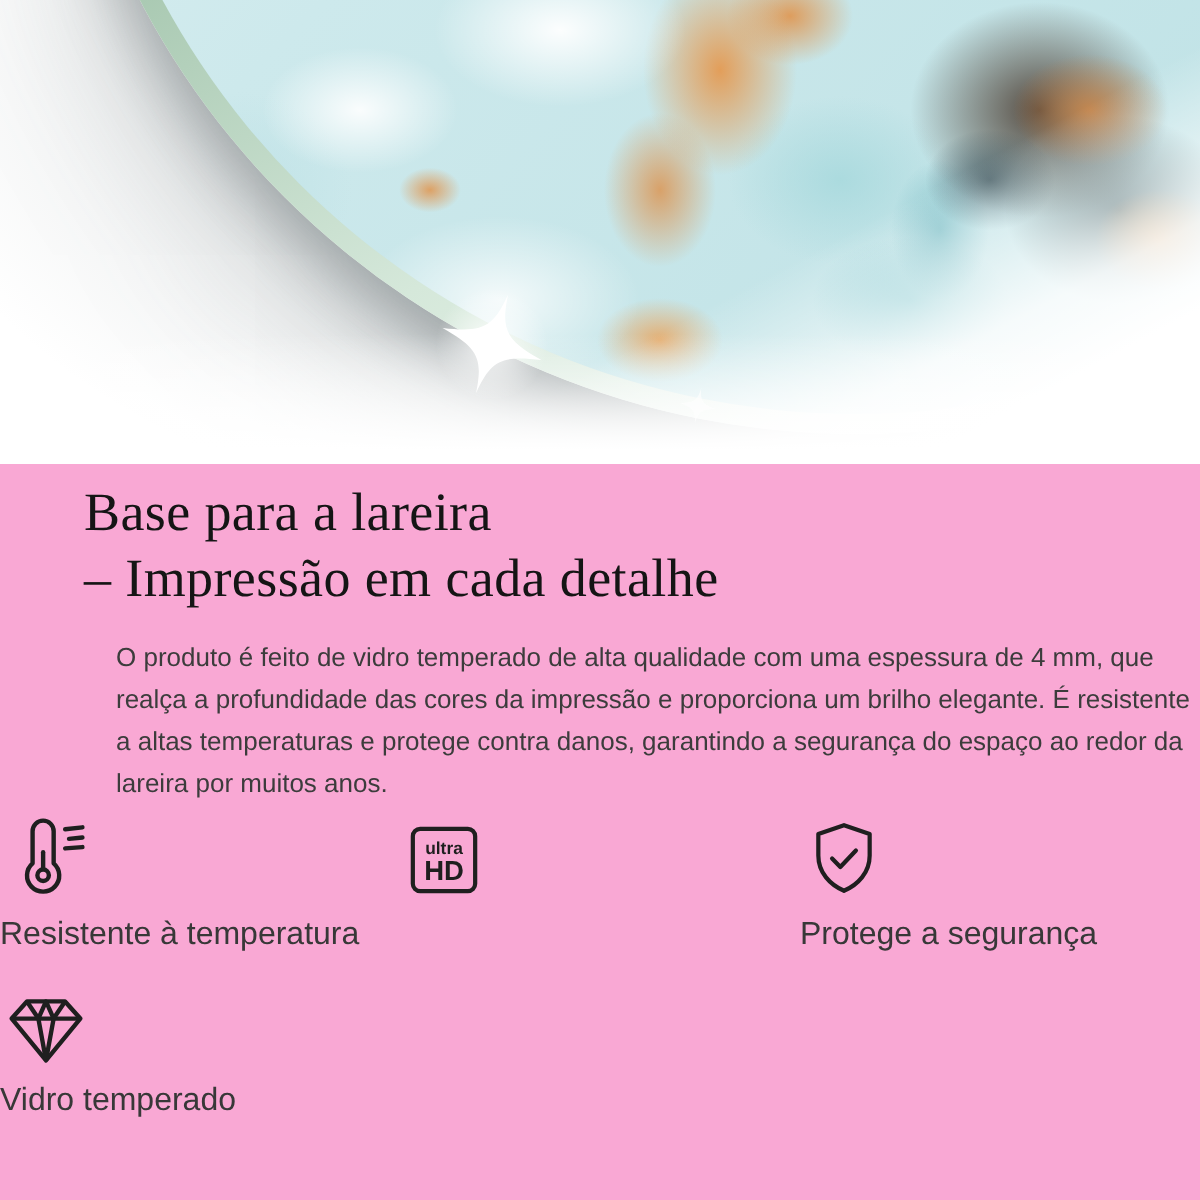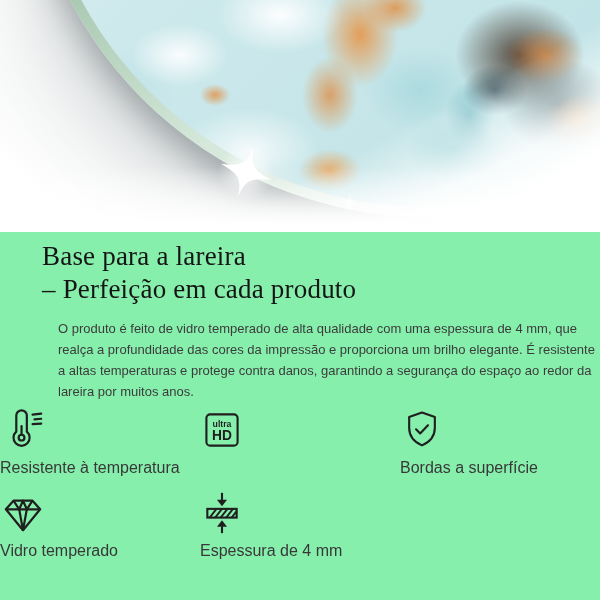--- a/index.html
+++ b/index.html
@@ -1,16 +1,16 @@
 <!DOCTYPE html>
 <html><head>
 <meta charset="utf-8">
 <style>
   html,body{margin:0;padding:0;background:#fff;}
-  .page{position:relative;width:600px;height:600px;overflow:hidden;background:#86efac;
+  .page{position:relative;width:600px;height:600px;overflow:hidden;background:#f9a8d4;
         font-family:"Liberation Sans",sans-serif;color:#1c1c1c;}
 
   
   .hero{position:relative;width:600px;height:232px;overflow:hidden;
         background:radial-gradient(460px 300px at 300px 30px,
                    rgba(140,150,152,.34), rgba(160,170,172,.12) 55%, rgba(160,170,172,0) 78%), #fff;}
   .glass-disc{position:absolute;left:24px;top:-591px;width:808px;height:808px;border-radius:50%;
         background:linear-gradient(150deg,#1e5a35 0%,#356e4c 12%,#6f9e82 30%,#a9c9b2 48%,#d5e8da 66%,#edf5ef 82%);
         box-shadow:0 14px 30px rgba(80,92,94,.40), 0 36px 80px rgba(110,122,124,.28);}
   .glass-art{position:absolute;inset:10px;border-radius:50%;
@@ -76,21 +76,21 @@
       <path d="M32 6 C34 24 38 28 58 32 C38 36 34 40 32 58 C30 40 26 36 6 32 C26 28 30 24 32 6 Z" fill="#ffffff" transform="rotate(18 32 32)"></path>
     </svg>
     <svg class="sparkle-sm" viewBox="0 0 64 64">
       <path d="M32 6 C34 24 38 28 58 32 C38 36 34 40 32 58 C30 40 26 36 6 32 C26 28 30 24 32 6 Z" fill="#ffffff" transform="rotate(10 32 32)"></path>
     </svg>
   </div>
 
   <div class="content">
     <h1>
       <span>Base para a lareira</span><br>
-      <span>– Perfeição em cada produto</span>
+      <span>– Impressão em cada detalhe</span>
     </h1>
     <p class="desc">O produto é feito de vidro temperado de alta qualidade com uma espessura de 4 mm, que realça a profundidade das cores da impressão e proporciona um brilho elegante. É resistente a altas temperaturas e protege contra danos, garantindo a segurança do espaço ao redor da lareira por muitos anos.</p>
   </div>
 
   <div class="features">
 
     <div class="feature">
       <div class="icon-box">
         <svg class="fi" width="46" height="46" viewBox="0 0 48 48" stroke-linecap="round" stroke-linejoin="round">
           <path d="M17 26.8 V10 a5.5 5.5 0 0 1 11 0 V26.8 a8.4 8.4 0 1 1 -11 0 Z"></path>
@@ -114,50 +114,31 @@
       </div>
     </div>
 
     <div class="feature">
       <div class="icon-box">
         <svg class="fi" width="44" height="44" viewBox="0 0 48 48" stroke-linecap="round" stroke-linejoin="round">
           <path d="M24 5 L38 9.8 V21.5 C38 31 31.5 37.5 24 40.8 C16.5 37.5 10 31 10 21.5 V9.8 Z"></path>
           <path d="M17.5 23.2 L22 27.8 L30.5 18.8"></path>
         </svg>
       </div>
-      <span class="lbl">Bordas a superfície</span>
+      <span class="lbl">Protege a segurança</span>
     </div>
 
     <div class="feature">
       <div class="icon-box">
         <svg class="fi" width="46" height="40" viewBox="0 0 48 42" stroke-width="2.1" stroke-linejoin="round">
           <path d="M14 6 H34 L42 15 L24 37 L6 15 Z"></path>
           <path d="M6 15 H42"></path>
           <path d="M14 6 L20 15 L24 6 L28 15 L34 6"></path>
           <path d="M24 37 L20 15 M24 37 L28 15"></path>
         </svg>
       </div>
       <span class="lbl">Vidro temperado</span>
     </div>
 
 
-    <div class="feature">
-      <div class="icon-box">
-        <svg class="fi" width="44" height="44" viewBox="0 0 48 48" stroke-width="2.4">
-          <line x1="24" y1="2" x2="24" y2="10"></line>
-          <polygon points="18.5,9.5 29.5,9.5 24,16.5" fill="#1f1f1f" stroke="none"></polygon>
-          <rect x="8" y="19.5" width="32" height="9.5"></rect>
-          <g stroke-width="2">
-            <path d="M10.5 29 L18 19.5"></path>
-            <path d="M16.5 29 L24 19.5"></path>
-            <path d="M22.5 29 L30 19.5"></path>
-            <path d="M28.5 29 L36 19.5"></path>
-            <path d="M34.5 29 L40 22"></path>
-          </g>
-          <polygon points="18.5,39 29.5,39 24,32" fill="#1f1f1f" stroke="none"></polygon>
-          <line x1="24" y1="38.5" x2="24" y2="46"></line>
-        </svg>
-      </div>
-      <span class="lbl">Espessura de 4 mm</span>
-    </div>
 
   </div>
 </div>
 
 </body></html>

